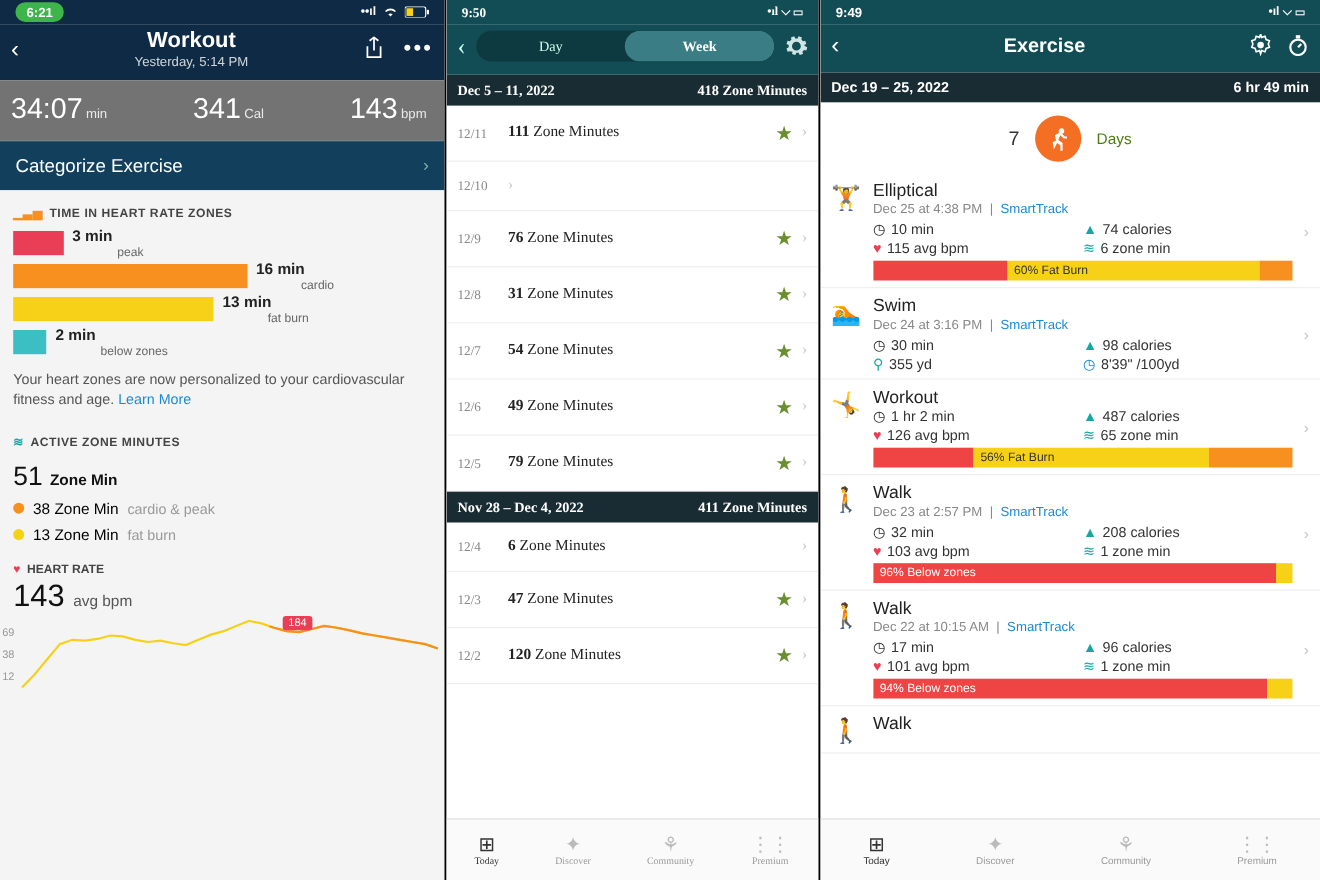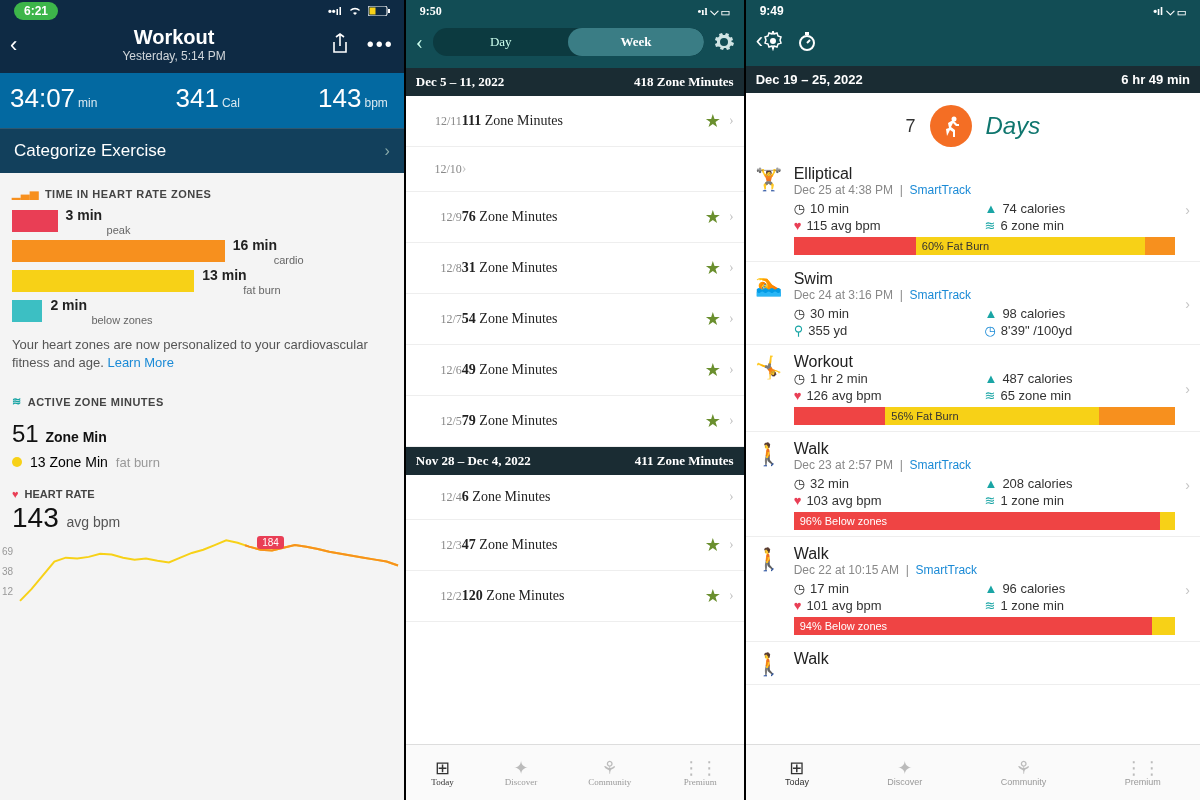--- a/index.html
+++ b/index.html
@@ -17,21 +17,21 @@
   .pill { background:#3db54a; border-radius:11px; padding:2px 10px; font-size:12px; }
   svg { display:block; }
 
   
   .p1 .hdr-top { background:#0e2a44; }
   .p1 .hdr-row { background:#0e2a44; display:flex; align-items:center; color:#fff; padding:4px 10px 10px 10px; }
   .p1 .title-block { flex:1; text-align:center; }
   .p1 .title-big { font-size:20px; font-weight:600; }
   .p1 .title-sub { font-size:12px; opacity:.8; }
   .p1 .hdr-icons { display:flex; gap:18px; font-size:20px; }
-  .p1 .metrics { background:#0369a1; color:#fff; display:flex; justify-content:space-between; padding:10px 16px 14px 10px; }
+  .p1 .metrics { background:#737373; color:#fff; display:flex; justify-content:space-between; padding:10px 16px 14px 10px; }
   .metric .big { font-size:26px; font-weight:300; }
   .metric .unit { font-size:12px; opacity:.85; margin-left:3px; }
   .p1 .catrow { background:#12405c; color:#fff; display:flex; justify-content:space-between; align-items:center; padding:12px 14px; border-top:1px solid rgba(255,255,255,.12); font-size:17px; }
   .chevron { color:#8aa; font-size:16px; }
 
   .p1 .content { background:#f4f4f4; flex:1; overflow:hidden; }
   .section-title { font-size:11px; letter-spacing:.5px; color:#444; padding:14px 12px 6px 12px; display:flex; align-items:center; gap:6px; font-weight:600; }
   .zone-bar { height:22px; margin:4px 0; }
   .zone-row { padding:0 12px; display:flex; align-items:center; gap:8px; }
   .zone-label { font-size:14px; color:#222; font-weight:600; }
@@ -59,42 +59,42 @@
 
   
   .p2 .hdr-top { background:#124d55; }
   .p2 .seg-row { background:#124d55; display:flex; align-items:center; padding:6px 10px 12px; gap:10px; }
   .seg { flex:1; display:flex; background:#0c3a40; border-radius:16px; overflow:hidden; height:28px; }
   .seg div { flex:1; text-align:center; font-size:13px; color:#cfe; line-height:28px; }
   .seg .active { background:#3a7d85; color:#fff; font-weight:600; border-radius:16px; }
   .gear { color:#d0e4e4; }
   .wk-header { background:#1a2c33; color:#fff; font-size:13px; font-weight:600; display:flex; justify-content:space-between; padding:6px 10px; }
   .zm-row { display:flex; align-items:center; padding:14px 10px; border-bottom:1px solid #eee; font-size:14px; }
-  .zm-date { width:46px; color:#888; font-size:12px;text-align:right; }
+  .zm-date { width:46px; color:#888; font-size:12px; }
   .zm-val { flex:1; color:#222; }
   .zm-val b { font-weight:700; }
   .star { color:#6a8f2e; font-size:18px; padding:0 8px; }
   .chev-sm { color:#c5c5c5; font-size:14px; }
 
   .tabbar { height:56px; border-top:1px solid #ddd; display:flex; justify-content:space-around; align-items:center; background:#fafafa; font-size:9px; color:#999; }
   .tabbar .tab { text-align:center; }
   .tabbar .tab .ic { font-size:18px; line-height:1; color:#bbb;}
   .tabbar .tab.active { color:#333; }
   .tabbar .tab.active .ic { color:#333; }
 
   
   .p3 .hdr-top { background:#124d55; }
   .p3 .hdr3 { background:#124d55; color:#fff; display:flex; align-items:center; padding:6px 10px 12px; }
   .p3 .hdr3 .ttl { flex:1; text-align:center; font-size:18px; font-weight:600; }
   .p3 .hdr3 .ric { display:flex; gap:14px; font-size:18px; }
   .wk-header3 { background:#1a2c33; color:#fff; font-size:13px; font-weight:600; display:flex; justify-content:space-between; padding:6px 10px; }
   .days-row { display:flex; align-items:center; justify-content:center; gap:14px; padding:12px 0 10px; }
   .runcircle { width:42px; height:42px; border-radius:50%; background:#f46e24; display:flex; align-items:center; justify-content:center; color:#fff; }
   .days-row .n { font-size:18px; color:#333; }
-  .days-row .lbl { font-size:24px; color:#0f766e;font-style:italic; }
+  .days-row .lbl { font-size:14px; color:#4d7c0f; }
 
   .ex-item { display:flex; padding:8px 10px 6px 10px; border-bottom:1px solid #eee; gap:10px; }
   .ex-icon { width:28px; color:#f46e24; font-size:22px; flex-shrink:0; padding-top:2px;}
   .ex-body { flex:1; }
   .ex-title { font-size:16px; color:#222; }
   .ex-sub { font-size:12px; color:#888; margin-bottom:4px; }
   .ex-sub .st { color:#1a8ad6; font-weight:500; }
   .statgrid { display:grid; grid-template-columns: 1fr 1fr; font-size:13px; color:#333; row-gap:2px; }
   .statgrid span { display:flex; align-items:center; gap:5px; }
   .c-teal{color:#1aa5a5;} .c-red{color:#e93e55;} .c-blue{color:#1a8ad6;}
@@ -186,20 +186,25 @@
 
     <div class="section-title">
       <span style="color:#1aa5a5;">≋</span>
       <span>ACTIVE ZONE MINUTES</span>
     </div>
     <div class="azm-big">
       <span>51</span> <span class="azm-unit">Zone Min</span>
     </div>
     <div id="azm-rows">
           <div class="azm-row">
+      <span class="dot d-orange"></span>
+      <span>38 Zone Min</span>
+      <span class="muted">cardio &amp; peak</span>
+    </div>
+          <div class="azm-row">
       <span class="dot d-yellow"></span>
       <span>13 Zone Min</span>
       <span class="muted">fat burn</span>
     </div>
         </div>
 
     <div class="hr-title">
       <span style="color:#e93e55;">♥</span>
       <span>HEART RATE</span>
     </div>
@@ -325,20 +330,21 @@
   </div>
 </div>
 
 <div class="panel p3">
   <div class="status-bar hdr-top">
     <span>9:49</span>
     <span class="icons">•ıl ⌵ ▭</span>
   </div>
   <div class="hdr3">
     <span style="font-size:22px;">‹</span>
+    <div class="ttl">Exercise</div>
     <div class="ric">
       <span>
             <svg width="20" height="20" viewBox="0 0 20 20" fill="#fff">
               <circle cx="10" cy="10" r="3"></circle>
               <path d="M10 0l1 3 3-1 1 3 3 1-1 3 1 3-3 1-1 3-3-1-1 3-1-3-3 1-1-3-3-1 1-3-1-3 3-1 1-3 3 1z" fill="none" stroke="#fff" stroke-width="1.5"></path>
             </svg>
           </span>
       <span>
             <svg width="20" height="20" viewBox="0 0 20 20" fill="#fff">
               <circle cx="10" cy="12" r="7" fill="none" stroke="#fff" stroke-width="2"></circle>

